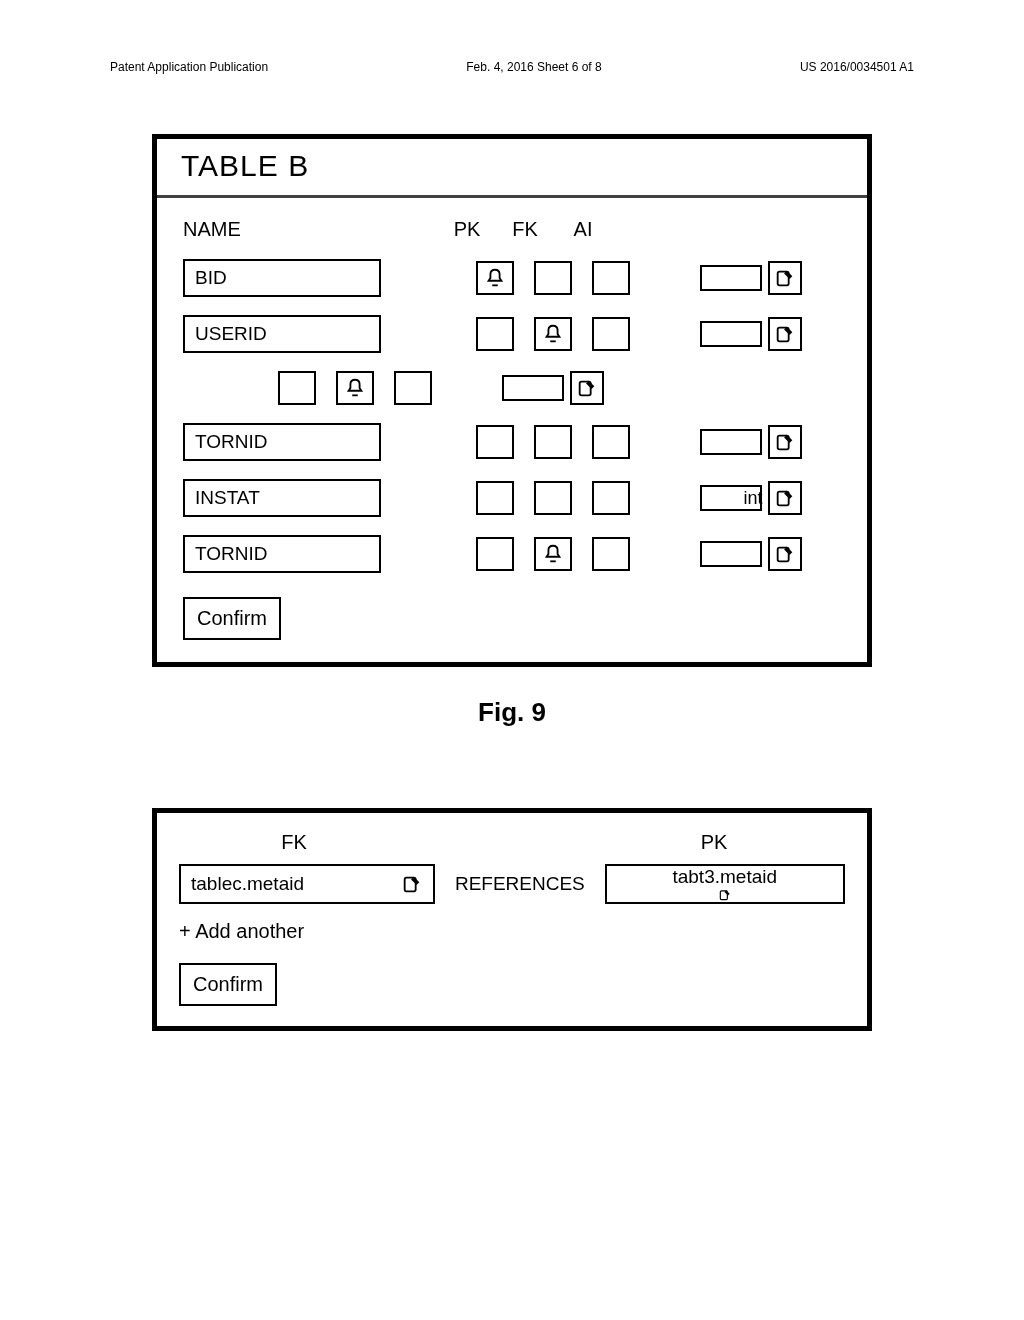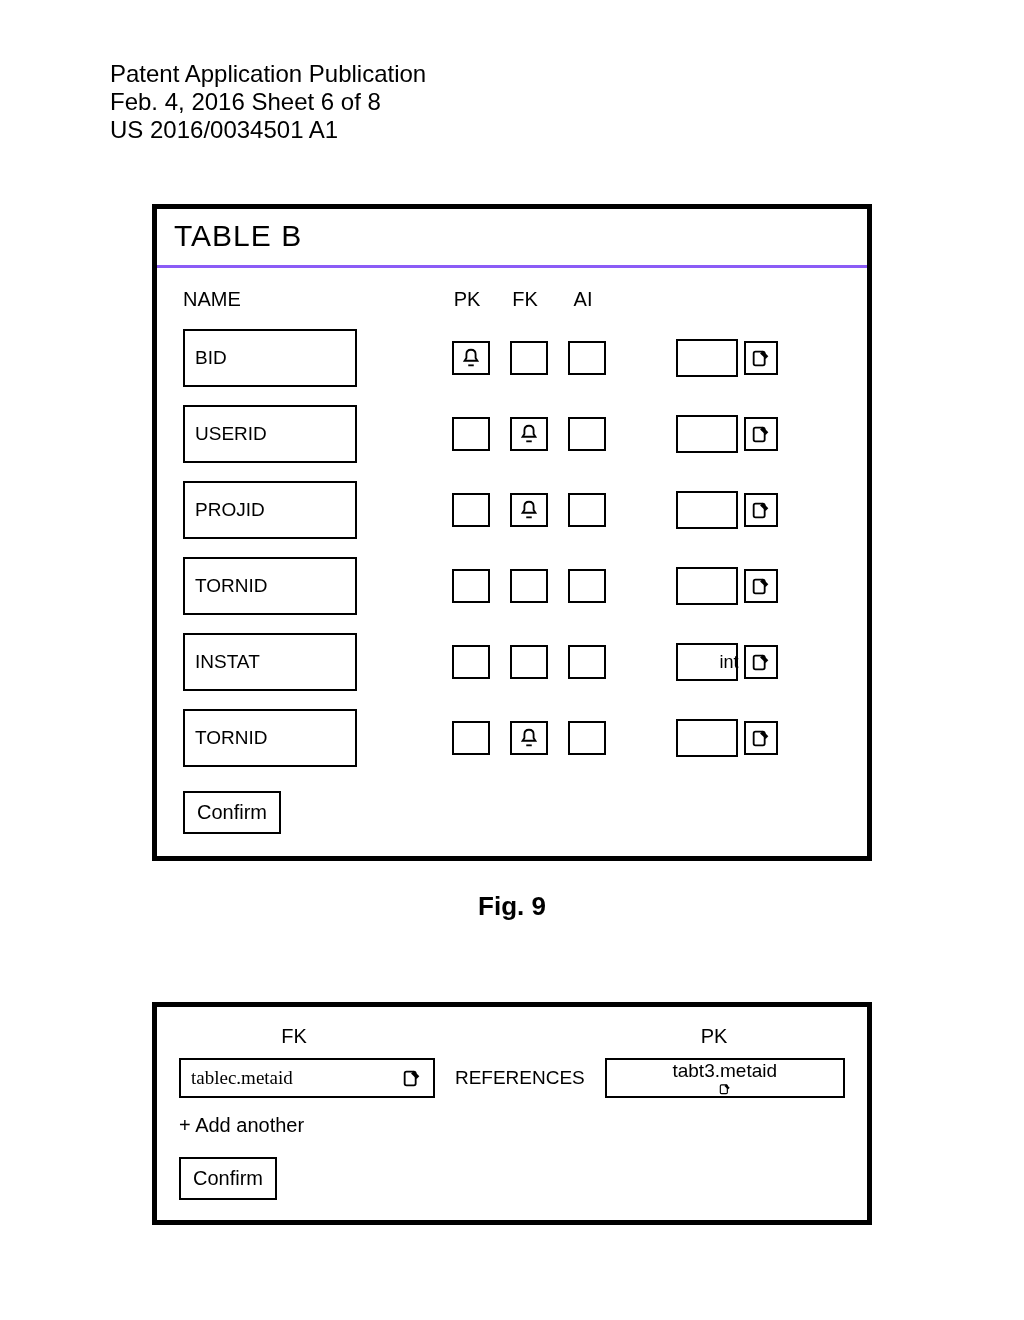--- a/index.html
+++ b/index.html
@@ -11,45 +11,44 @@
     color: #000;
     width: 1024px;
   }
   .page {
     width: 1024px;
     padding: 60px 110px 80px 110px;
   }
   .header-row {
     display: flex;
     justify-content: space-between;
-    font-size: 24px;
+    font-size: 12px;
     margin-bottom: 60px;
-    flex-direction: column;
   }
   .header-row > div { white-space: nowrap; }
 
   .panel {
     border: 5px solid #000;
     background: #fff;
     margin: 0 auto;
   }
   .panel-fig9 {
     width: 720px;
     margin-bottom: 30px;
   }
   .panel-fig10 {
     width: 720px;
     margin-top: 80px;
     margin-bottom: 40px;
     padding: 18px 22px 20px 22px;
   }
 
   .title-block {
-    padding: 10px 24px 12px 17px;
-    border-bottom: 3px solid #8b5cf6;
+    padding: 10px 24px 12px 24px;
+    border-bottom: 3px solid #404040;
     font-size: 30px;
     letter-spacing: 1px;
   }
 
   .table-body {
     padding: 20px 26px 22px 26px;
   }
   .col-headers {
     display: flex;
     align-items: flex-start;
@@ -58,42 +57,42 @@
   .col-name { width: 255px; font-size: 20px; }
   .col-pk, .col-fk, .col-ai { width: 58px; text-align: center; font-size: 20px; }
 
   .row {
     display: flex;
     align-items: center;
     margin-bottom: 18px;
   }
   .field-name {
     border: 2.5px solid #000;
-    padding: 16px 10px;
+    padding: 6px 10px;
     font-size: 19px;
-    width: 174px;
+    width: 198px;
   }
   .row-spacer { width: 85px; }
   .cell {
     width: 58px;
     display: flex;
     justify-content: center;
   }
   .box {
     width: 38px;
     height: 34px;
     border: 2.5px solid #000;
     display: flex;
     align-items: center;
     justify-content: center;
   }
   .spacer-right { width: 60px; }
   .type-box {
     width: 62px;
-    height: 38px;
+    height: 26px;
     border: 2.5px solid #000;
     display: flex;
     align-items: center;
     justify-content: center;
     font-size: 18px;
     padding-left: 44px;
   }
   .edit-box {
     width: 34px;
     height: 34px;
@@ -220,21 +219,20 @@
         <div class="edit-box">
           <svg class="edit" viewBox="0 0 24 24">
               <rect x="4" y="5" width="12" height="15" rx="2" fill="none" stroke="#000" stroke-width="2"></rect>
               <path d="M14 4l6 6-3 3-6-6z" fill="#000"></path>
             </svg>
         </div>
       </div>
 
       
       <div class="row">
-        <div class="field-name">PROJID</div>
         <div class="row-spacer"></div>
         <div class="cell">
             <div class="box"></div>
           </div>
         <div class="cell">
             <div class="box">
           <svg class="bell" viewBox="0 0 24 24">
                 <path d="M12 3c-3 0-5 2-5 5v4l-2 3h14l-2-3V8c0-3-2-5-5-5z" fill="none" stroke="#000" stroke-width="2"></path>
                 <path d="M9 20h6" stroke="#000" stroke-width="2"></path>
               </svg>
@@ -332,21 +330,21 @@
   </div>
   <div class="fig-caption">Fig. 9</div>
 
   <div class="panel panel-fig10">
     <div class="fkpk-headers">
       <div class="fkpk-col" style="width: 230px; text-align:center;">FK</div>
       <div class="fkpk-col" style="width: 190px;"></div>
       <div class="fkpk-col" style="width: 230px; text-align:center;">PK</div>
     </div>
     <div class="fkpk-row">
-      <div class="widebox" style="width: 260px; font-family: Liberation Serif, serif;">
+      <div class="widebox" style="width: 260px;">
         <span class="val">tablec.metaid</span>
         <svg class="edit" viewBox="0 0 24 24">
             <rect x="4" y="5" width="12" height="15" rx="2" fill="none" stroke="#000" stroke-width="2"></rect>
             <path d="M14 4l6 6-3 3-6-6z" fill="#000"></path>
           </svg>
       </div>
       <div class="ref-label" style="width: 172px;">REFERENCES</div>
       <div class="widebox" style="width: 244px; flex-direction: column;">
         <span class="val">tabt3.metaid</span>
         <svg class="edit" viewBox="0 0 24 24">

